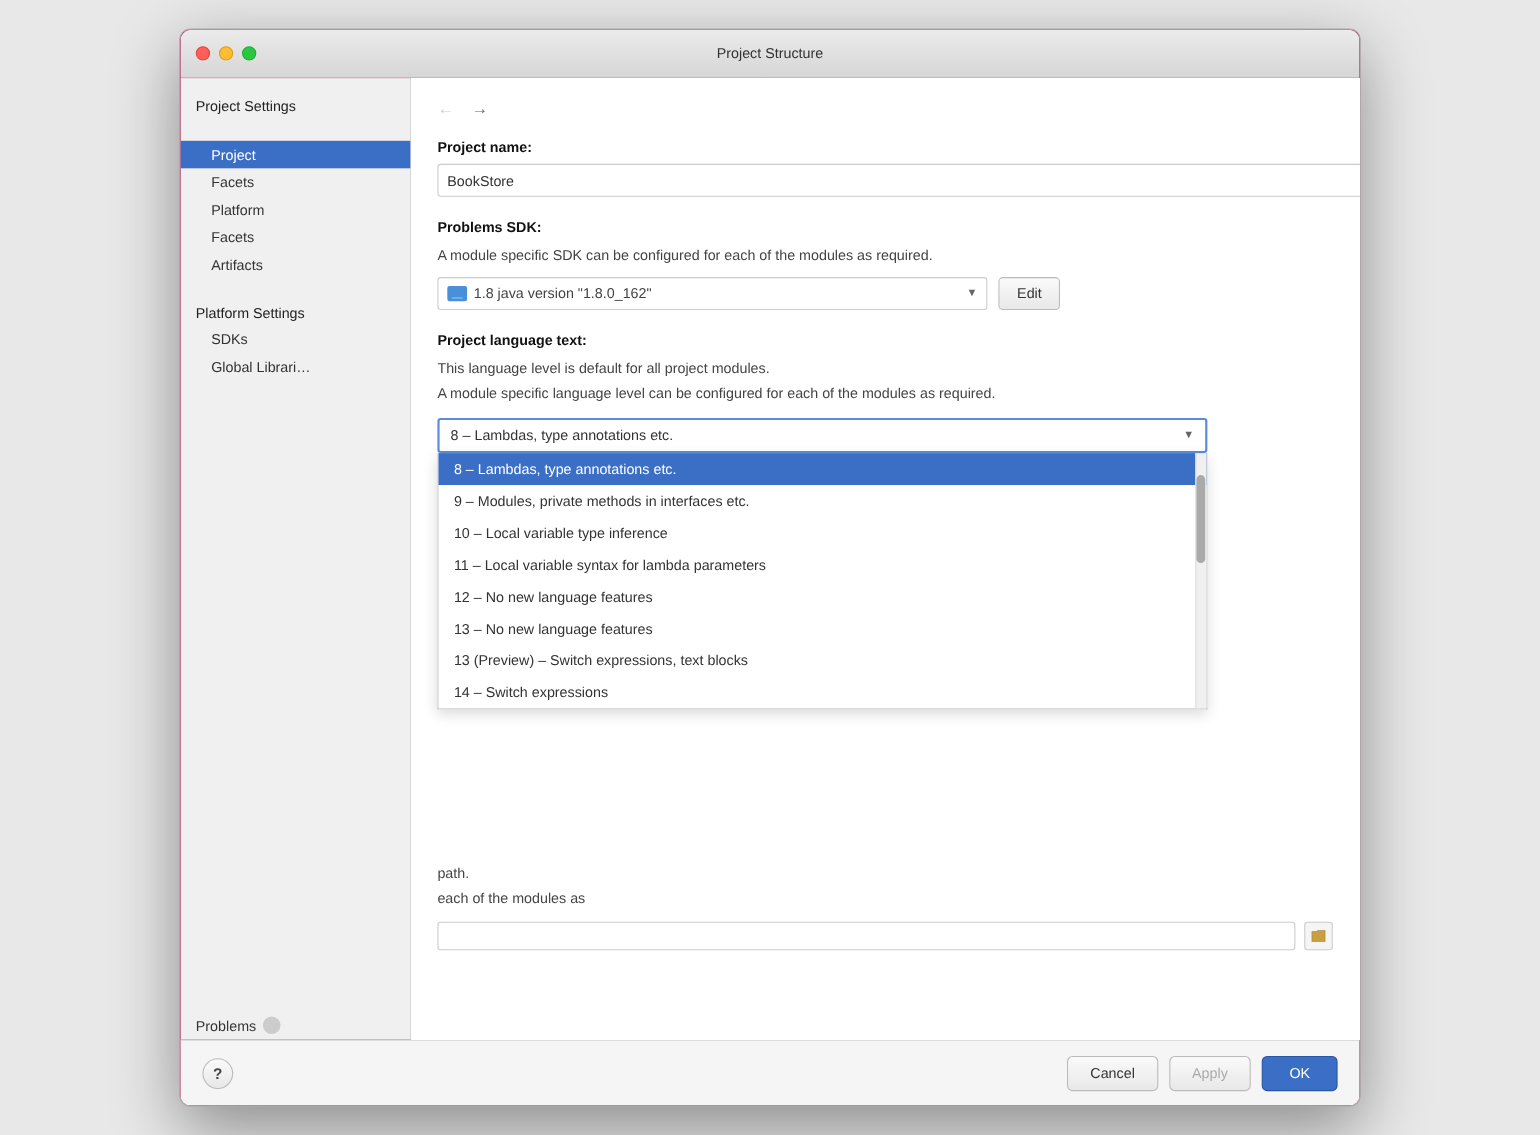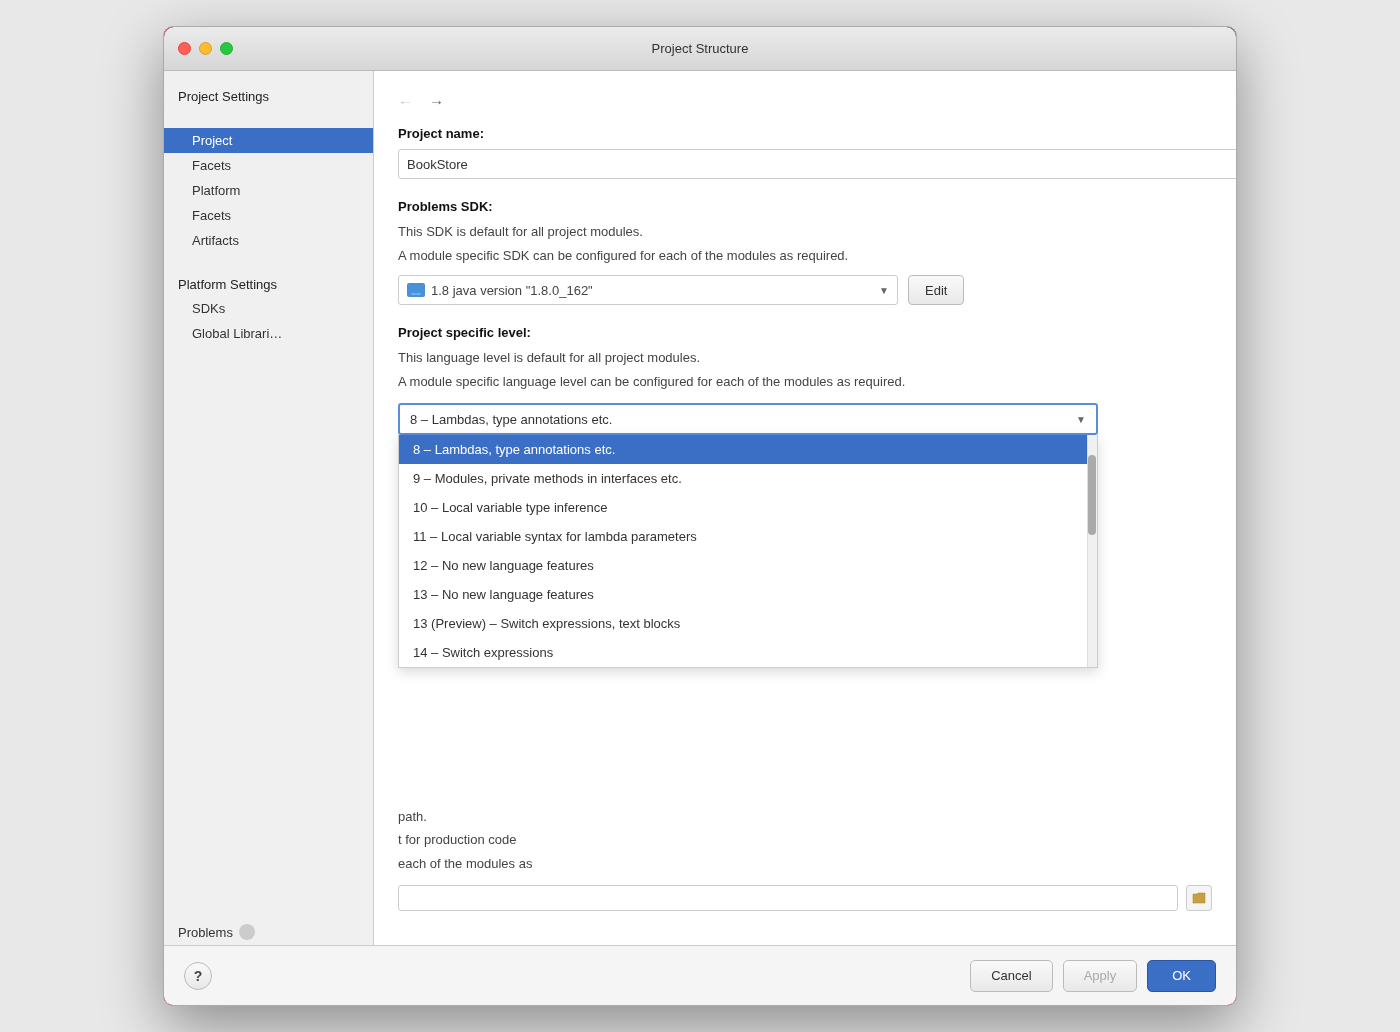--- a/index.html
+++ b/index.html
@@ -363,40 +363,39 @@
         <span class="nav-arrow disabled">←</span>
         <span class="nav-arrow">→</span>
       </div>
 
       
       <div class="field-label">Project name:</div>
       <input class="field-input" type="text" value="BookStore" style="">
 
       
       <div class="field-label">Problems SDK:</div>
-      <div class="field-description">This SDK is default for all project modules.</div>
       <div class="field-description">A module specific SDK can be configured for each of the modules as required.</div>
       <div class="sdk-row">
         <div class="sdk-select">
           <div class="sdk-select-left">
             <div class="sdk-icon">
               <svg width="12" height="10" viewBox="0 0 12 10">
                 <rect x="0" y="0" width="12" height="7" fill="#4a90d9" rx="1"></rect>
                 <rect x="1" y="8" width="10" height="2" fill="#6ab0f0" rx="1"></rect>
               </svg>
             </div>
             <span>1.8  java version "1.8.0_162"</span>
           </div>
           <span class="dropdown-arrow">▼</span>
         </div>
         <button class="edit-btn">Edit</button>
       </div>
 
       
-      <div class="field-label">Project specific level:</div>
+      <div class="field-label">Project language text:</div>
       <div class="field-description">This language level is default for all project modules.</div>
       <div class="field-description">A module specific language level can be configured for each of the modules as required.</div>
 
       <div style="margin-top:12px;">
         <div class="dropdown-container">
           <div class="lang-select">
             <span>8 – Lambdas, type annotations etc.</span>
             <span class="dropdown-arrow">▼</span>
           </div>
           
@@ -415,23 +414,20 @@
           </div>
         </div>
       </div>
 
       
       <div style="margin-top:370px; font-size:13px; color:#444; line-height:1.8;">
         <div>
           <span>path.</span>
         </div>
         <div>
-          <span>t for production code</span>
-        </div>
-        <div>
           <span>each of the modules as</span>
         </div>
       </div>
 
       
       <div style="display:flex; align-items:center; gap:8px; margin-top:10px;">
         <div style="flex:1; height:26px; border:1px solid #ccc; border-radius:3px; background:white;"></div>
         <div style="width:26px; height:26px; border:1px solid #ccc; border-radius:3px; background:#f5f5f5; display:flex; align-items:center; justify-content:center; cursor:pointer;">
           <svg width="14" height="12" viewBox="0 0 14 12">
             <path d="M1,2 L5,2 L6,1 L13,1 L13,11 L1,11 Z" fill="#c8a040" stroke="#a08030" stroke-width="0.5"></path>

